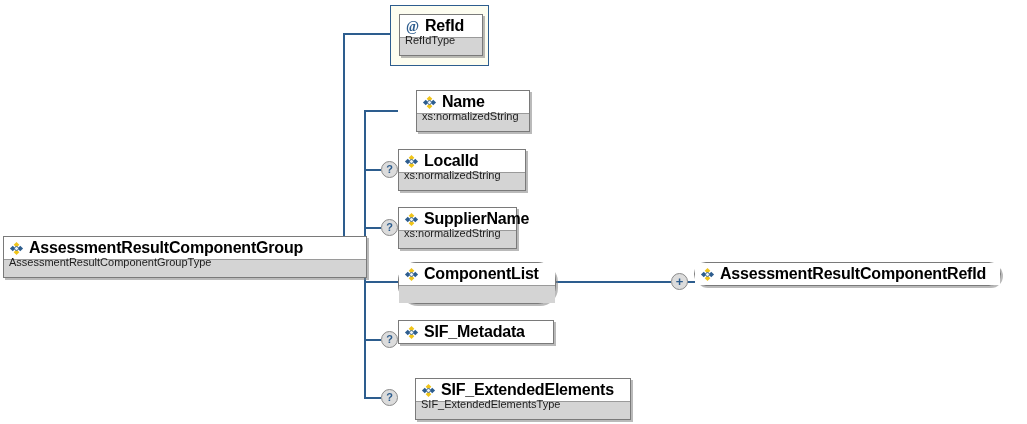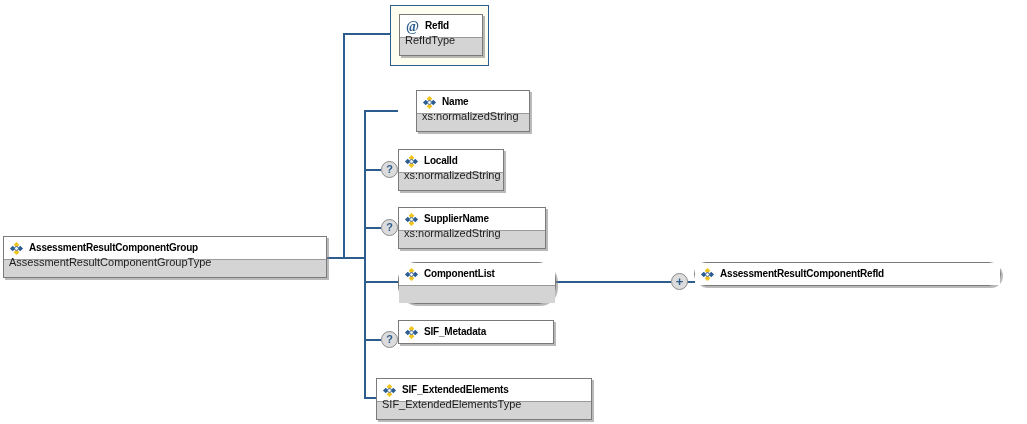--- a/index.html
+++ b/index.html
@@ -36,21 +36,21 @@
   .node .title {
     display: flex;
     align-items: center;
     box-sizing: border-box;
     height: 22px;
     padding: 0 6px 0 5px;
     background: #ffffff;
     white-space: nowrap;
   }
   .node .title .label {
-    font-size: 10px;
+    font-size: 16px;
     font-weight: bold;
     color: #000000;
     letter-spacing: -0.2px;
     line-height: 1;
     padding-bottom: 1px;
   }
   .node .typerow {
     box-sizing: border-box;
     height: 18px;
     background: #d4d4d4;
@@ -135,21 +135,21 @@
   <div class="line h" style="left:364px; top:110px; width:34px;"></div>
   <div class="line h" style="left:364px; top:169px; width:17px;"></div>
   <div class="line h" style="left:364px; top:227px; width:17px;"></div>
   <div class="line h" style="left:364px; top:281px; width:34px;"></div>
   <div class="line h" style="left:364px; top:339px; width:17px;"></div>
   <div class="line h" style="left:364px; top:397px; width:17px;"></div>
 
   <div class="line h" style="left:556px; top:281px; width:115px;"></div>
   <div class="line h" style="left:687px; top:281px; width:8px;"></div>
 
-  <div class="node" style="left:3px; top:236px; width:324px;">
+  <div class="node" style="left:3px; top:236px; width:364px;">
     <div class="title">
       <span class="icon">
         <svg width="15" height="15" viewBox="0 0 16 16">
           <polygon points="8,1 11,4 8,7 5,4" fill="#f0c419"></polygon>
           <polygon points="1,8 4,5 7,8 4,11" fill="#2d5d8e"></polygon>
           <polygon points="15,8 12,11 9,8 12,5" fill="#2d5d8e"></polygon>
           <polygon points="8,15 5,12 8,9 11,12" fill="#f0c419"></polygon>
           <circle cx="8" cy="8" r="2.1" fill="#eef4fa" stroke="#2d5d8e" stroke-width="0.9"></circle>
         </svg>
       </span>
@@ -189,42 +189,42 @@
       <span class="label">Name</span>
     </div>
     <div class="typerow">
       <span class="typetext">xs:normalizedString</span>
     </div>
   </div>
 
   <div class="optional" style="left:381px; top:161px;">
     <span>?</span>
   </div>
-  <div class="node" style="left:398px; top:149px; width:106px;">
+  <div class="node" style="left:398px; top:149px; width:128px;">
     <div class="title">
       <span class="icon">
         <svg width="15" height="15" viewBox="0 0 16 16">
           <polygon points="8,1 11,4 8,7 5,4" fill="#f0c419"></polygon>
           <polygon points="1,8 4,5 7,8 4,11" fill="#2d5d8e"></polygon>
           <polygon points="15,8 12,11 9,8 12,5" fill="#2d5d8e"></polygon>
           <polygon points="8,15 5,12 8,9 11,12" fill="#f0c419"></polygon>
           <circle cx="8" cy="8" r="2.1" fill="#eef4fa" stroke="#2d5d8e" stroke-width="0.9"></circle>
         </svg>
       </span>
       <span class="label">LocalId</span>
     </div>
     <div class="typerow">
       <span class="typetext">xs:normalizedString</span>
     </div>
   </div>
 
   <div class="optional" style="left:381px; top:219px;">
     <span>?</span>
   </div>
-  <div class="node" style="left:398px; top:207px; width:148px;">
+  <div class="node" style="left:398px; top:207px; width:119px;">
     <div class="title">
       <span class="icon">
         <svg width="15" height="15" viewBox="0 0 16 16">
           <polygon points="8,1 11,4 8,7 5,4" fill="#f0c419"></polygon>
           <polygon points="1,8 4,5 7,8 4,11" fill="#2d5d8e"></polygon>
           <polygon points="15,8 12,11 9,8 12,5" fill="#2d5d8e"></polygon>
           <polygon points="8,15 5,12 8,9 11,12" fill="#f0c419"></polygon>
           <circle cx="8" cy="8" r="2.1" fill="#eef4fa" stroke="#2d5d8e" stroke-width="0.9"></circle>
         </svg>
       </span>
@@ -286,21 +286,21 @@
           <circle cx="8" cy="8" r="2.1" fill="#eef4fa" stroke="#2d5d8e" stroke-width="0.9"></circle>
         </svg>
       </span>
       <span class="label">SIF_Metadata</span>
     </div>
   </div>
 
   <div class="optional" style="left:381px; top:389px;">
     <span>?</span>
   </div>
-  <div class="node" style="left:376px; top:378px; width:216px;">
+  <div class="node" style="left:415px; top:378px; width:216px;">
     <div class="title">
       <span class="icon">
         <svg width="15" height="15" viewBox="0 0 16 16">
           <polygon points="8,1 11,4 8,7 5,4" fill="#f0c419"></polygon>
           <polygon points="1,8 4,5 7,8 4,11" fill="#2d5d8e"></polygon>
           <polygon points="15,8 12,11 9,8 12,5" fill="#2d5d8e"></polygon>
           <polygon points="8,15 5,12 8,9 11,12" fill="#f0c419"></polygon>
           <circle cx="8" cy="8" r="2.1" fill="#eef4fa" stroke="#2d5d8e" stroke-width="0.9"></circle>
         </svg>
       </span>

